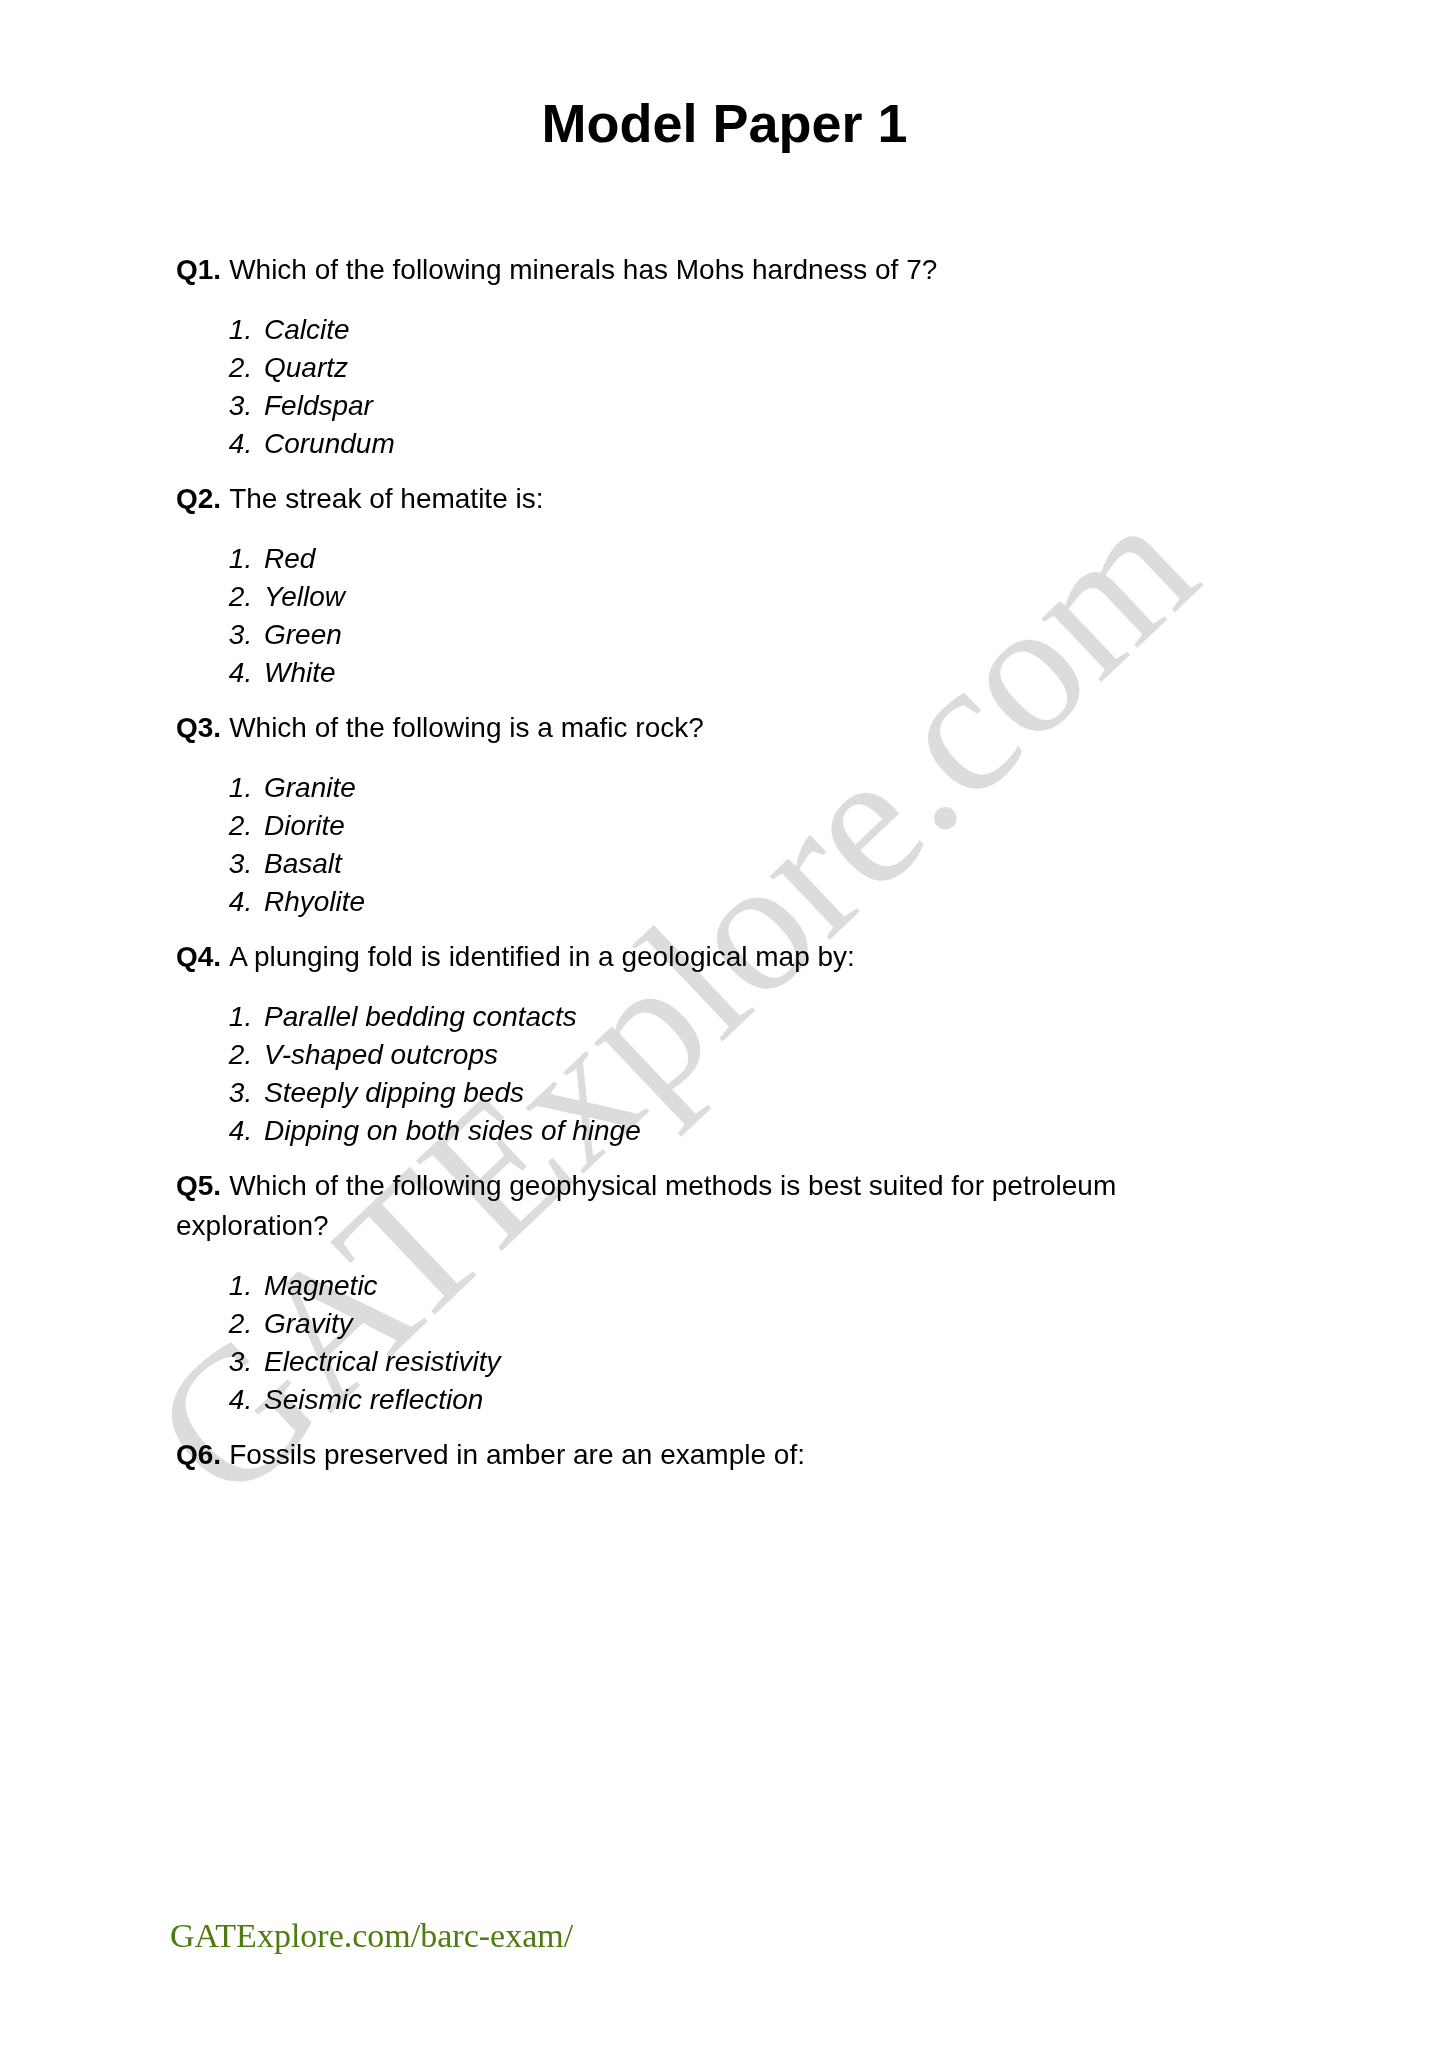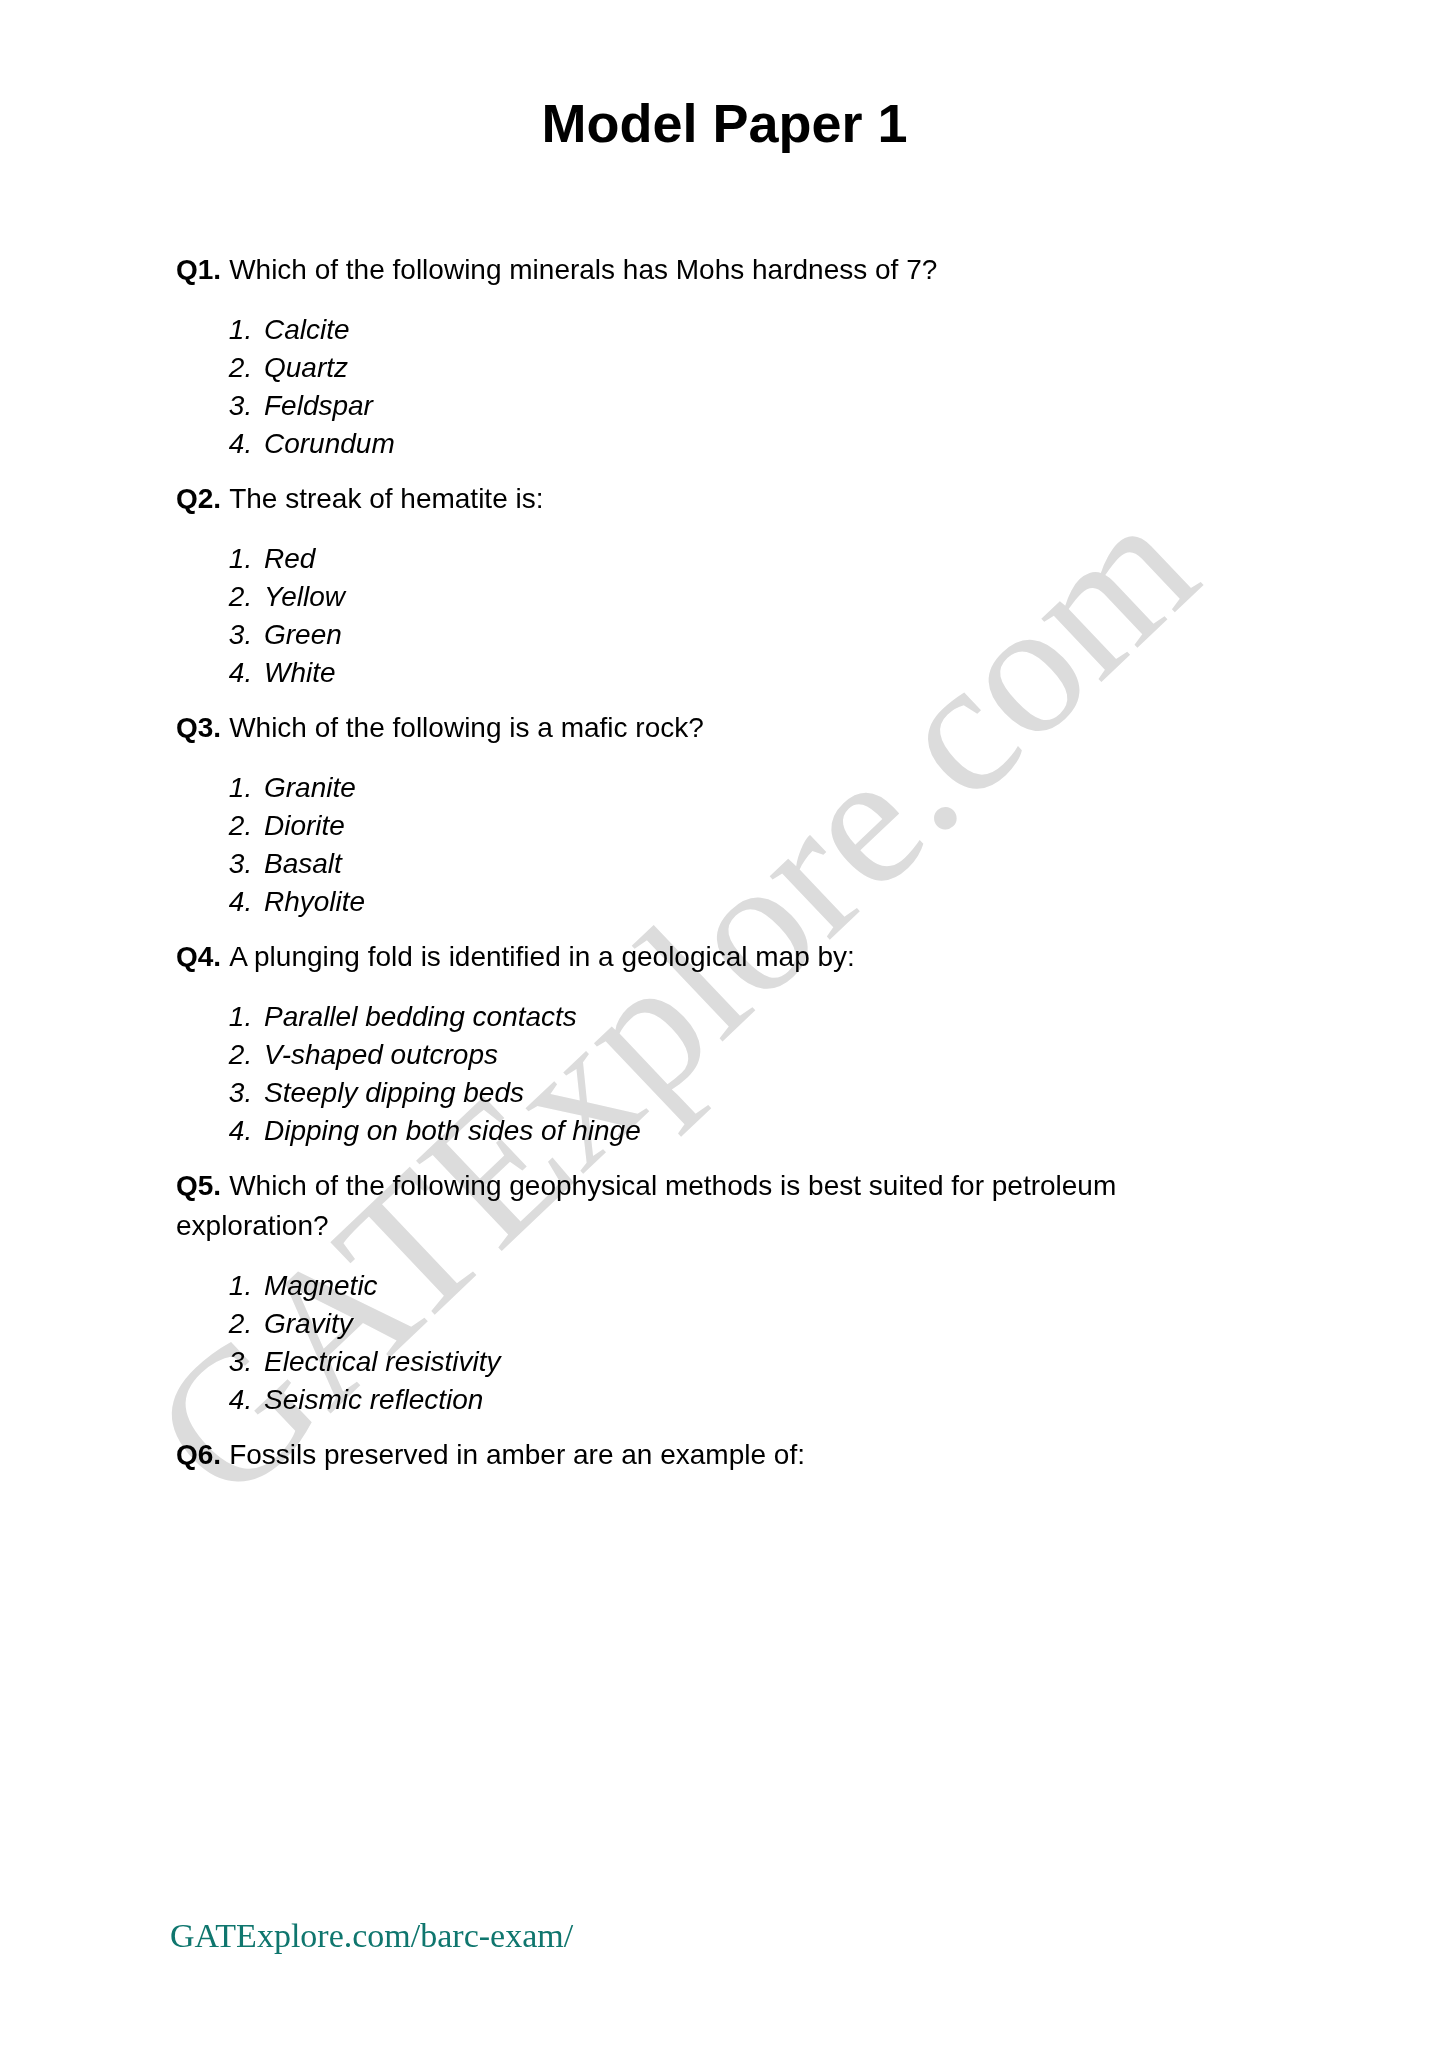--- a/index.html
+++ b/index.html
@@ -66,21 +66,21 @@
     line-height: 38px;
     padding-left: 4px;
   }
   .footer {
     position: absolute;
     left: 170px;
     top: 1916px;
     font-family: "Liberation Serif", serif;
     font-size: 34px;
     line-height: 40px;
-    color: #0f766e;
+    color: #4d7c0f;
     z-index: 1;
   }
 </style>
 </head>
 <body>
 
 <div class="page">
 
   <div class="watermark">GATExplore.com</div>
 

